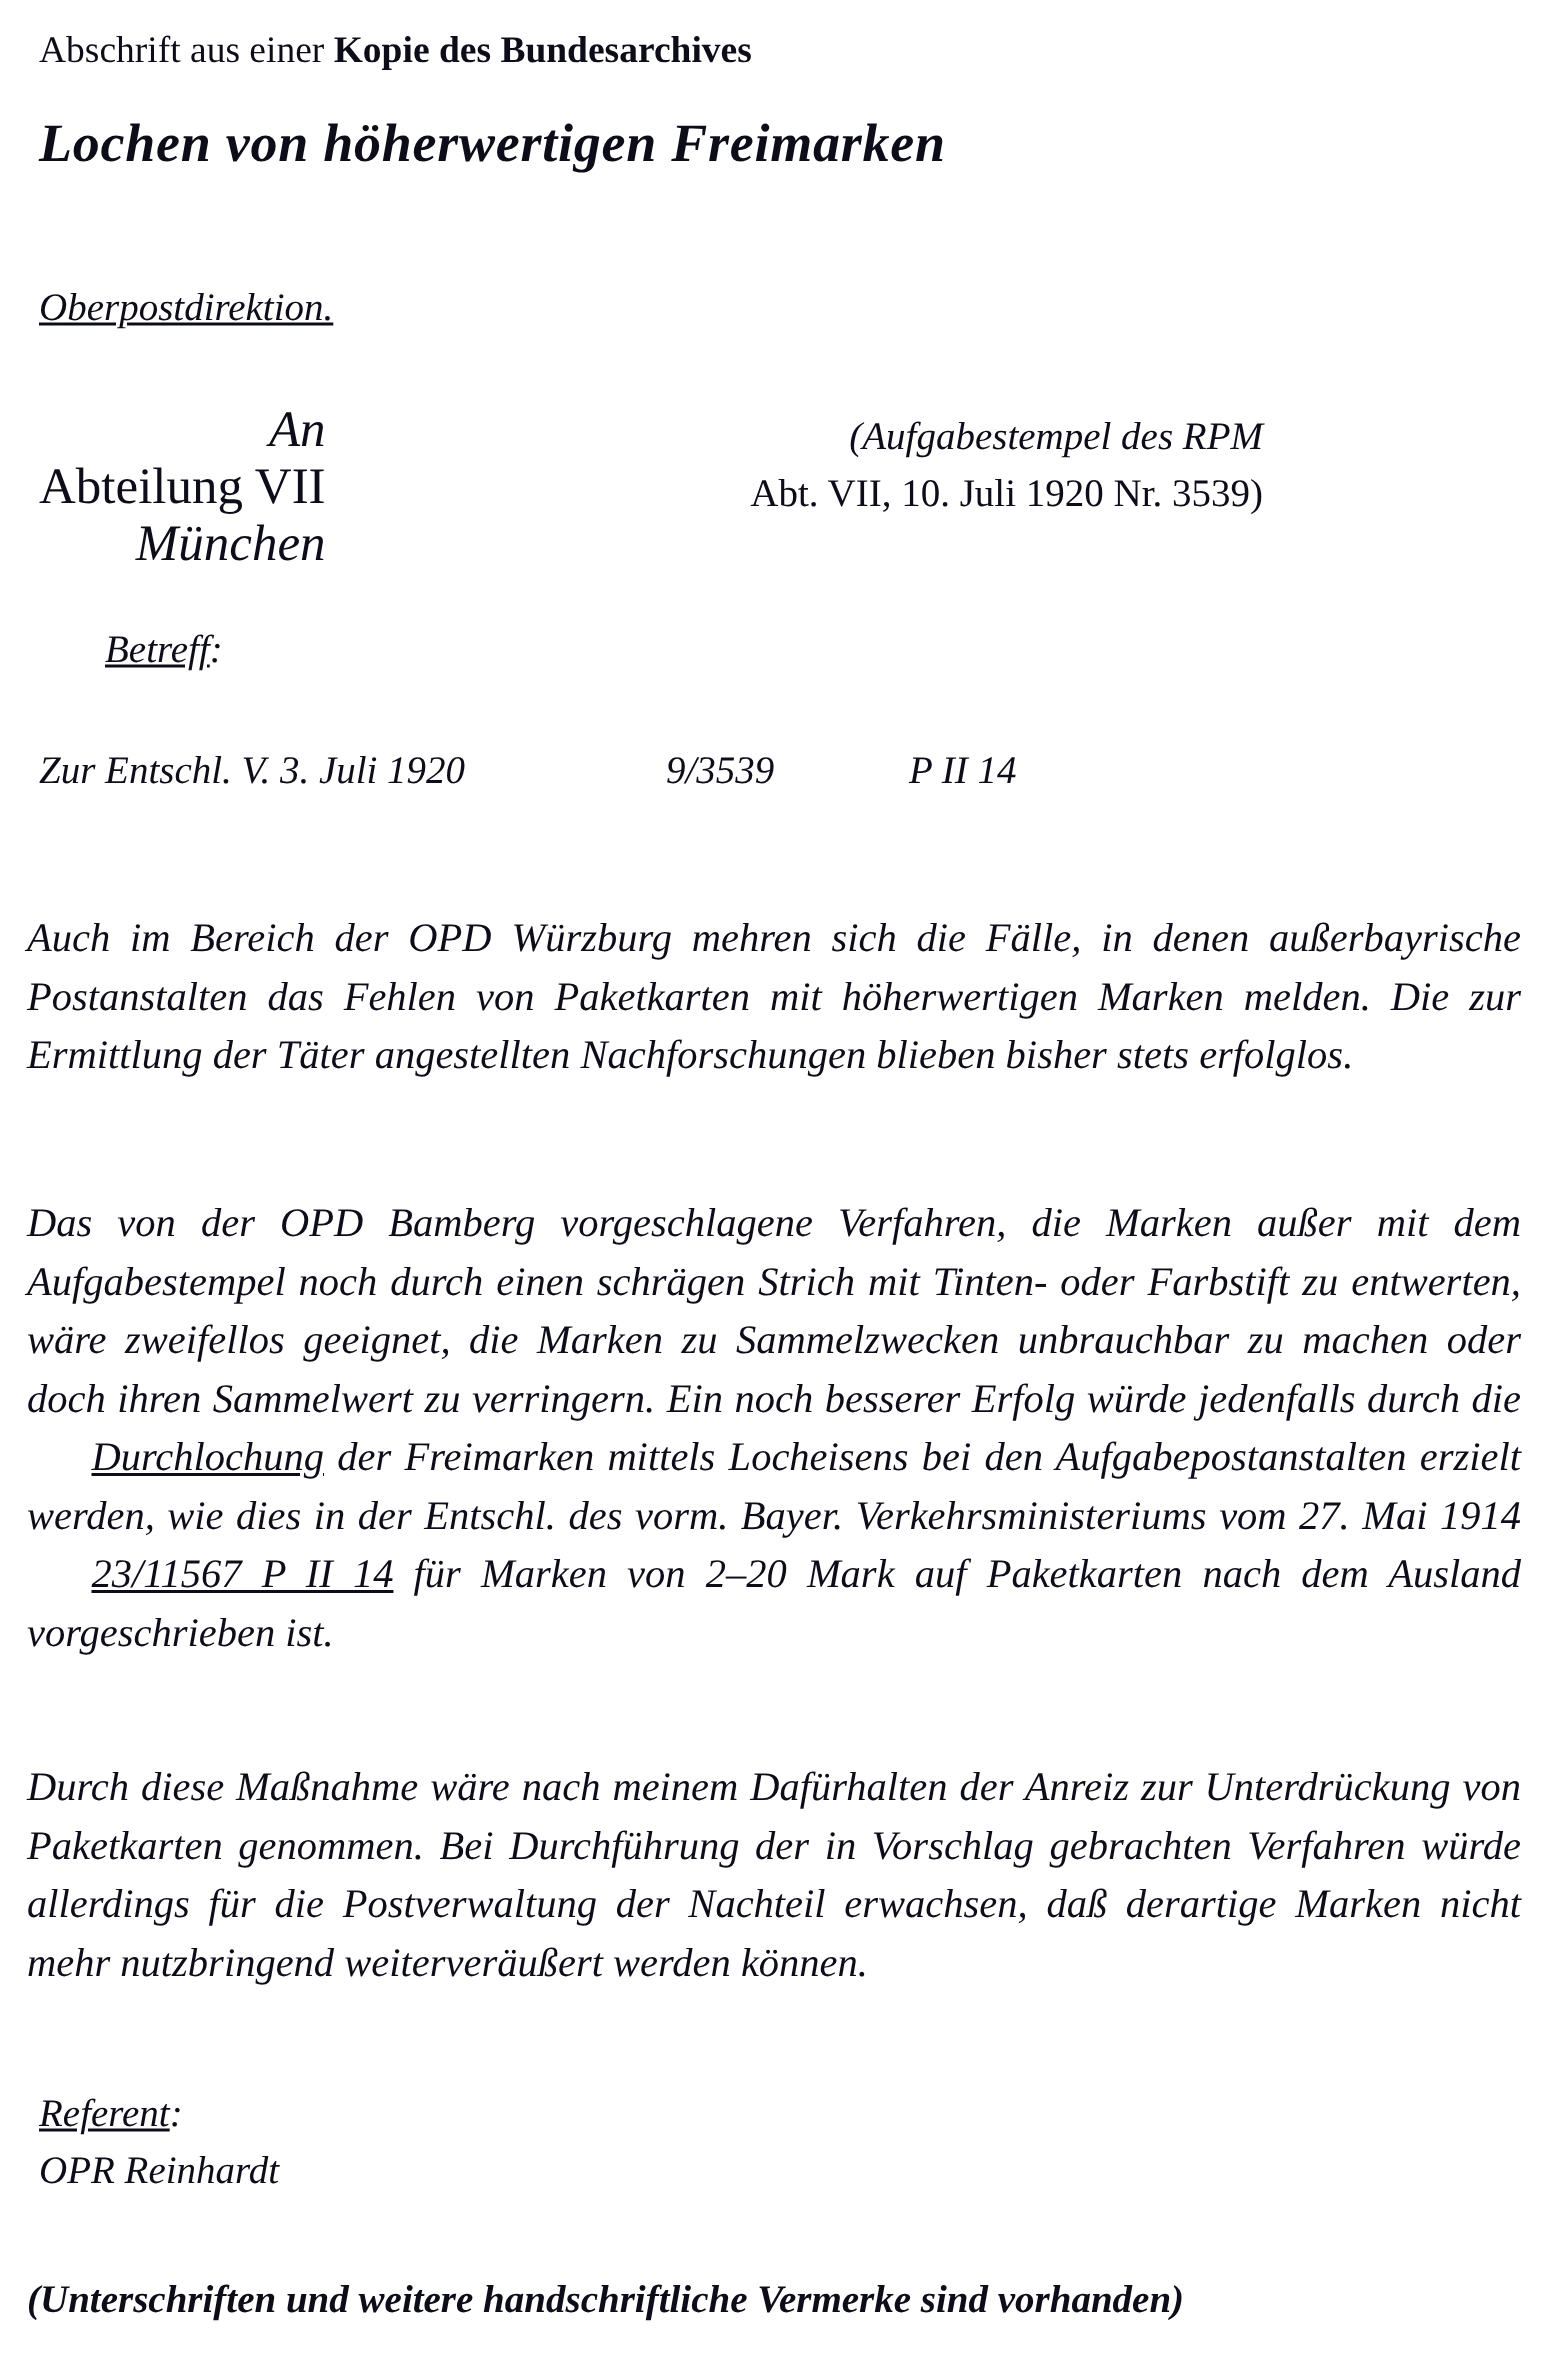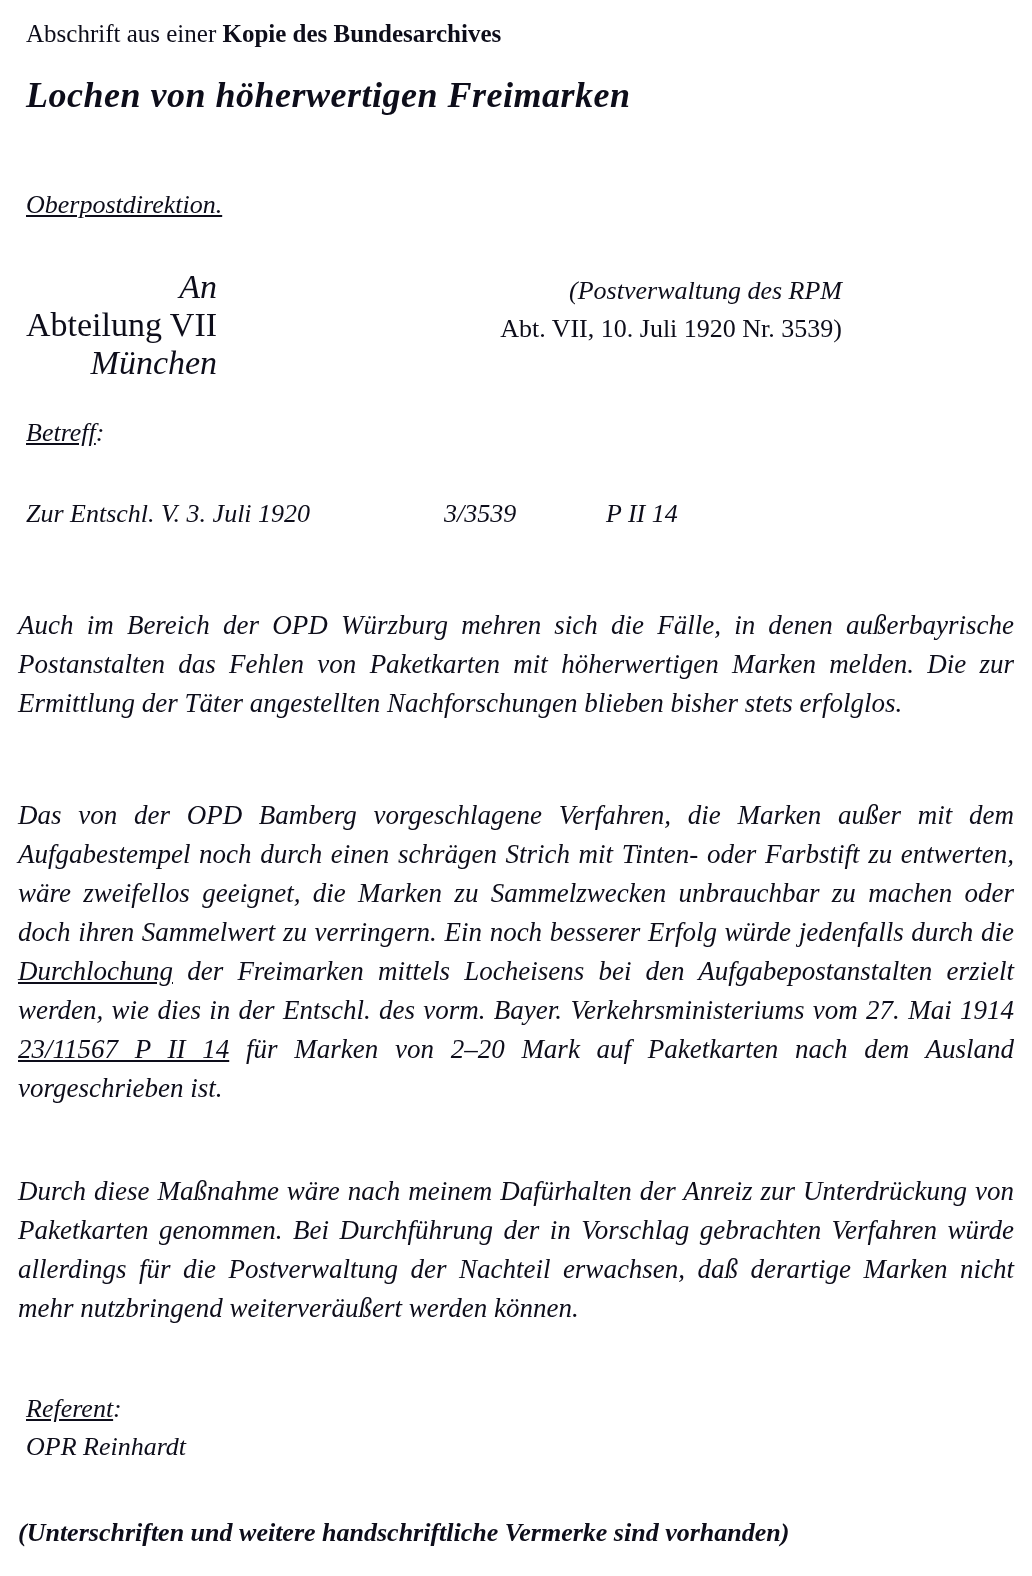--- a/index.html
+++ b/index.html
@@ -92,21 +92,21 @@
   }
   .stamp .line2 { font-style: normal; }
 
   .betreff {
     position: absolute;
     left: 26px;
     top: 418px;
     font-size: 26px;
     font-style: italic;
   }
-  .betreff u { text-decoration: underline; }
+  .betreff u { text-decoration: underline; margin-left: 44px; }
 
   .subject {
     position: absolute;
     left: 26px;
     top: 492px;
     font-size: 26px;
     font-style: italic;
     line-height: 44px;
   }
   .subject .l2 span { display: inline-block; }
@@ -116,21 +116,21 @@
   .para {
     position: absolute;
     left: 18px;
     width: 996px;
     font-size: 27px;
     font-style: italic;
     line-height: 39px;
     text-align: justify;
     text-justify: inter-word;
   }
-  .para u { text-decoration: underline; }
+  .para u { text-decoration: underline; margin-left: 43px; }
   #para1 { top: 606px; }
   #para2 { top: 796px; }
   #para3 { top: 1172px; }
 
   .referent {
     position: absolute;
     left: 26px;
     top: 1390px;
     font-size: 26px;
     font-style: italic;
@@ -160,28 +160,28 @@
   <div class="opd">Oberpostdirektion.</div>
 
 
   <div class="addr">
     <div>An</div>
     <div class="roman">Abteilung VII</div>
     <div>München</div>
   </div>
 
   <div class="stamp">
-    <div>(Postverwaltung des RPM</div>
+    <div>(Aufgabestempel des RPM</div>
     <div class="line2">Abt. VII, 10. Juli 1920 Nr. 3539)</div>
   </div>
 
   <div class="betreff"><u>Betreff</u><span>:</span></div>
 
   <div class="subject">
-    <div class="l2"><span class="s1">Zur Entschl. V. 3. Juli 1920</span><span class="s2">3/3539</span><span>P II 14</span></div>
+    <div class="l2"><span class="s1">Zur Entschl. V. 3. Juli 1920</span><span class="s2">9/3539</span><span>P II 14</span></div>
   </div>
 
   <div class="para" id="para1">Auch im Bereich der OPD Würzburg mehren sich die Fälle, in denen außerbayrische Postanstalten das Fehlen von Paketkarten mit höherwertigen Marken melden. Die zur Ermittlung der Täter angestellten Nachforschungen blieben bisher stets erfolglos.</div>
 
   <div class="para" id="para2"><span>Das von der OPD Bamberg vorgeschlagene Verfahren, die Marken außer mit dem Aufgabestempel noch durch einen schrägen Strich mit Tinten- oder Farbstift zu entwerten, wäre zweifellos geeignet, die Marken zu Sammelzwecken unbrauchbar zu machen oder doch ihren Sammelwert zu verringern. Ein noch besserer Erfolg würde jedenfalls durch die </span><u>Durchlochung</u><span> der Freimarken mittels Locheisens bei den Aufgabepostanstalten erzielt werden, wie dies in der Entschl. des vorm. Bayer. Verkehrsministeriums vom 27. Mai 1914 </span><u>23/11567 P II 14</u><span> für Marken von 2–20 Mark auf Paketkarten nach dem Ausland vorgeschrieben ist.</span></div>
 
   <div class="para" id="para3">Durch diese Maßnahme wäre nach meinem Dafürhalten der Anreiz zur Unterdrückung von Paketkarten genommen. Bei Durchführung der in Vorschlag gebrachten Verfahren würde allerdings für die Postverwaltung der Nachteil erwachsen, daß derartige Marken nicht mehr nutzbringend weiterveräußert werden können.</div>
 
   <div class="referent">
     <div><span class="label">Referent</span><span>:</span></div>

